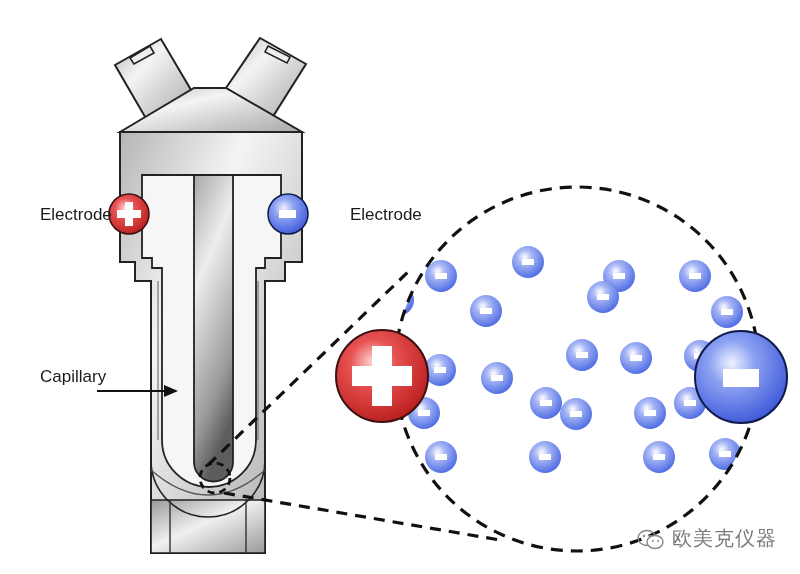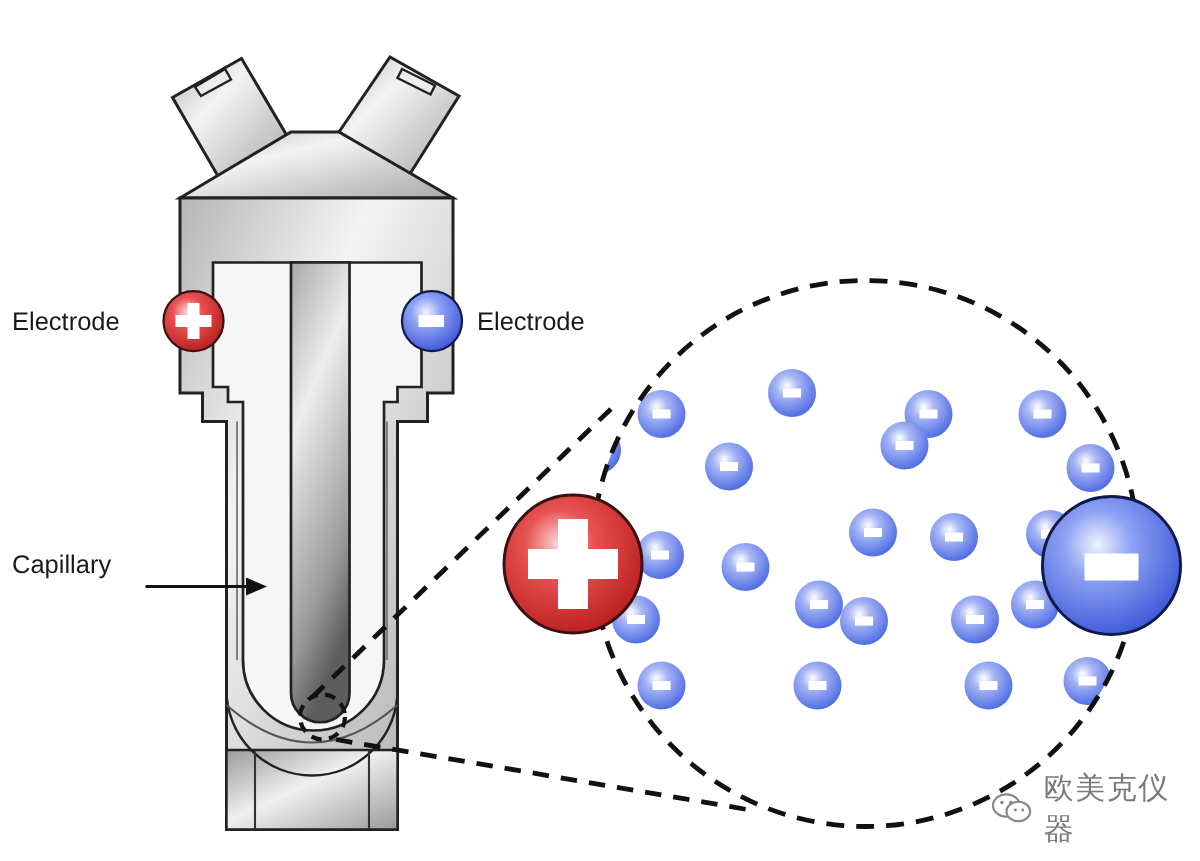--- a/index.html
+++ b/index.html
@@ -1,22 +1,22 @@
 <!DOCTYPE html>
 <html><head>
 <meta charset="utf-8">
 <style>
   html,body{margin:0;padding:0;background:#ffffff;}
   body{width:800px;height:574px;position:relative;overflow:hidden;font-family:"Liberation Sans",sans-serif;}
   #stage{position:absolute;left:0;top:0;width:800px;height:574px;}
-  .lbl{position:absolute;font-size:17px;color:#1a1a1a;white-space:nowrap;line-height:1;}
+  .lbl{position:absolute;font-size:17px;color:#1a1a1a;white-space:nowrap;line-height:1;margin-left:32px;}
   #lbl-electrode-left{left:8px;top:206px;}
   #lbl-electrode-right{left:318px;top:206px;}
   #lbl-capillary{left:8px;top:368px;}
-  #watermark{position:absolute;left:660px;top:526px;height:26px;display:flex;align-items:center;gap:6px;}
+  #watermark{position:absolute;left:636px;top:526px;height:26px;display:flex;align-items:flex-end;gap:6px;}
   #watermark-text{font-size:20px;color:#7a7a7a;letter-spacing:1px;font-family:"DejaVu Sans",sans-serif;}
 </style>
 </head>
 <body>
 
 <svg id="stage" width="800" height="574" viewBox="0 0 800 574" xmlns="http://www.w3.org/2000/svg">
   <defs>
     <linearGradient id="metal" x1="0" y1="0" x2="1" y2="1">
       <stop offset="0" stop-color="#b5b5b5"></stop>
       <stop offset="0.35" stop-color="#f4f4f4"></stop>

